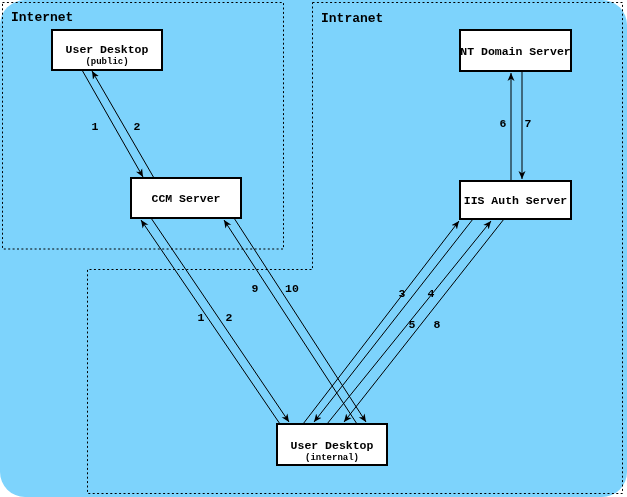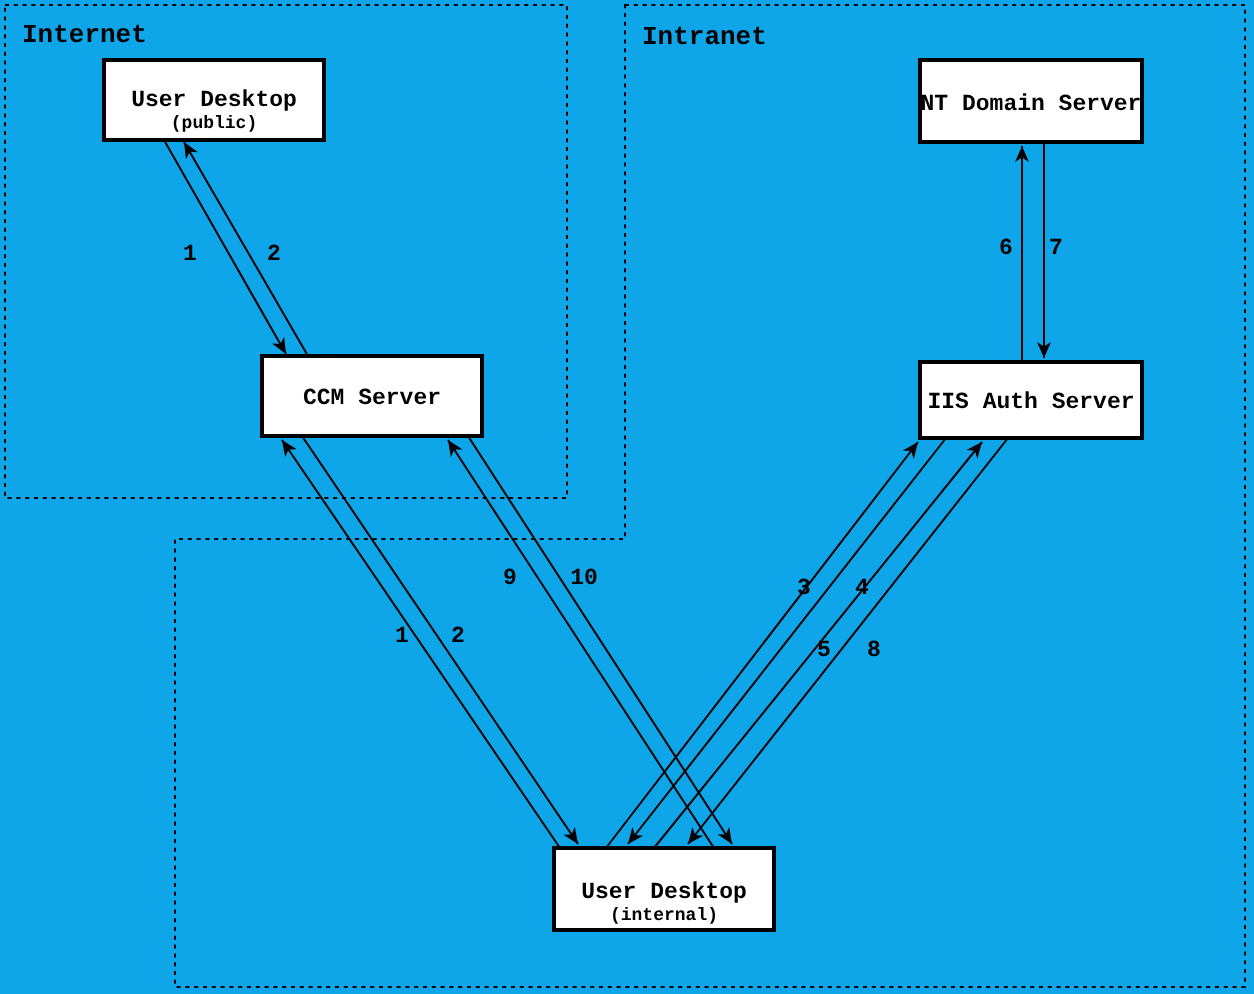--- a/index.html
+++ b/index.html
@@ -1,21 +1,22 @@
 <!DOCTYPE html>
 <html><head>
 <meta charset="utf-8">
 <style>
   html, body { margin: 0; padding: 0; background: #fff; }
   .stage {
     position: relative;
     width: 627px;
     height: 497px;
-    background: #0ea5e9;
+    background: #7dd3fc;
     font-family: "Liberation Mono", "DejaVu Sans Mono", monospace;
+    border-radius: 25px;
   }
   svg { display: block; }
   .zone-outline { fill: none; stroke: #000; stroke-width: 1; stroke-dasharray: 2 2.4; }
   .node-box { fill: #fff; stroke: #000; stroke-width: 2; }
   .flow-line { stroke: #000; stroke-width: 1; fill: none; }
   .zone-label { font: bold 13px "Liberation Mono", "DejaVu Sans Mono", monospace; fill: #000; }
   .node-title { font: bold 11.5px "Liberation Mono", "DejaVu Sans Mono", monospace; fill: #000; text-anchor: middle; }
   .node-subtitle { font: bold 9px "Liberation Mono", "DejaVu Sans Mono", monospace; fill: #000; text-anchor: middle; }
   .edge-label { font: bold 11.5px "Liberation Mono", "DejaVu Sans Mono", monospace; fill: #000; text-anchor: middle; }
 </style>

